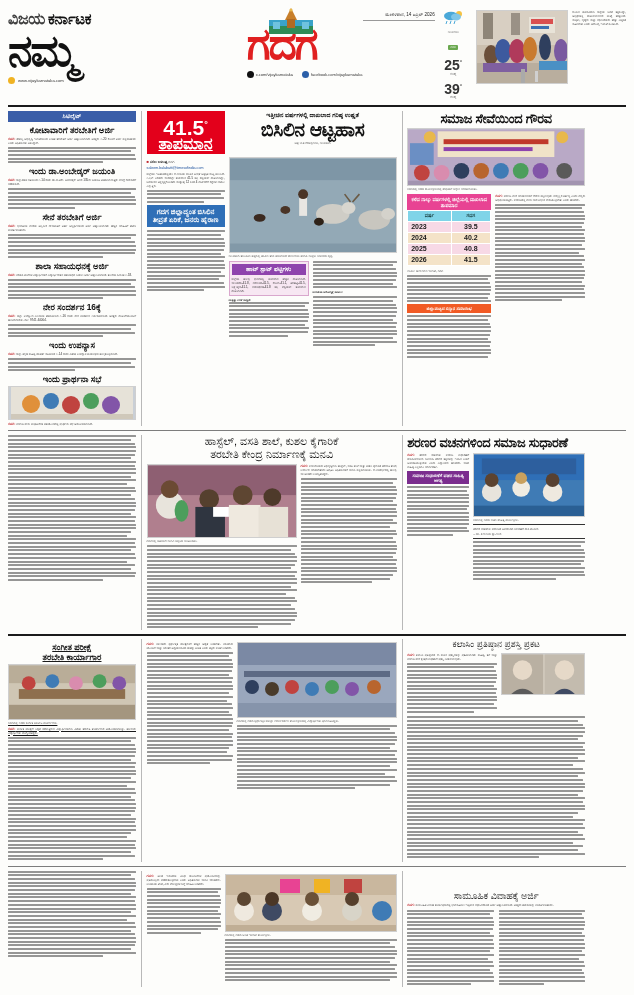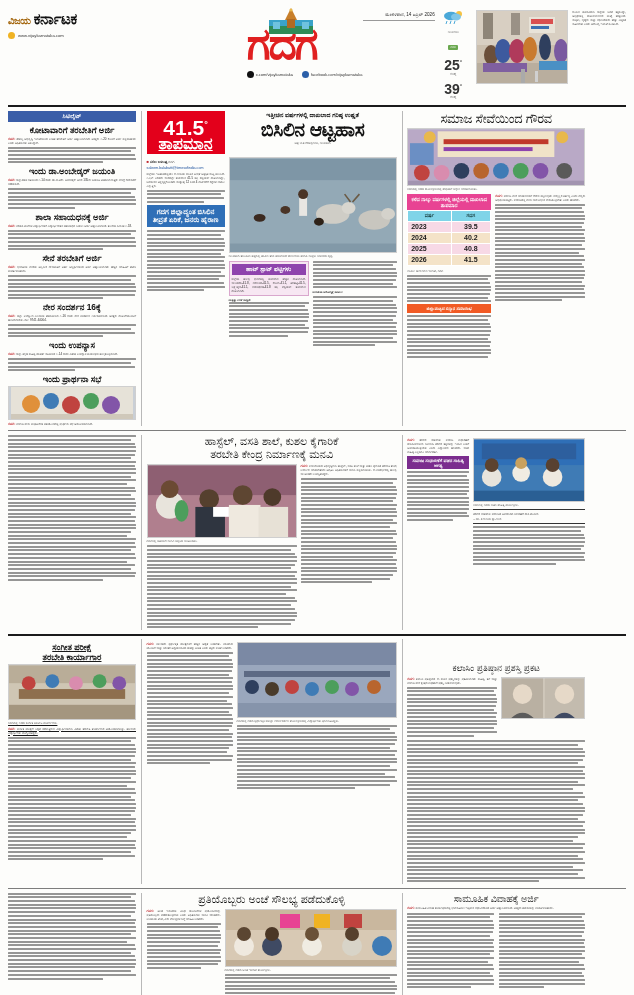--- a/index.html
+++ b/index.html
@@ -24,21 +24,21 @@
   .lines i:nth-child(3n)   { width:99%; }
   .lines i:nth-child(5n+2) { width:96%; }
   .lines i.short           { width:52%; }
   .lines i.med             { width:74%; }
   .lines.tight i { height:2px; margin-bottom:1.7px; }
 
   
   .masthead { display:flex; align-items:flex-start; height:96px; }
   .mh-left { width:258px; padding-top:4px; }
   .brandline { display:flex; align-items:baseline; gap:3px; }
-  .brand-vijaya { color:#a16207; font-size:10px; font-weight:bold; letter-spacing:-.4px; }
+  .brand-vijaya { color:#404040; font-size:16px; font-weight:bold; letter-spacing:-.4px; }
   .brand-karnataka { color:#111; font-size:15px; font-weight:bold; letter-spacing:-.4px; }
   .namma { font-size:44px; font-weight:bold; color:#111; line-height:44px; letter-spacing:-2px; margin-top:1px; }
   .mh-web { display:flex; align-items:center; gap:3px; margin-top:4px; }
   .dot-ic { width:7px; height:7px; border-radius:50%; background:#f0b323; display:inline-block; }
   .dot-ic.x { background:#111; } .dot-ic.fb { background:#2b5fa8; }
   .mh-web span { font-size:4.2px; color:#333; }
 
   .mh-mid { width:118px; position:relative; padding-top:16px; }
   .gadag { font-size:44px; font-weight:bold; color:#e02020; line-height:44px; letter-spacing:-2px; }
   .temple { position:absolute; top:2px; left:22px; width:44px; height:26px; }
@@ -70,21 +70,21 @@
   .side-tag {
     background:#3a5ea8; color:#fff; font-size:6px; font-weight:bold;
     text-align:center; padding:2px 0; letter-spacing:.2px;
   }
   .side-h { font-size:8.4px; font-weight:bold; color:#111; line-height:10px; margin:3px 0 2px; text-align:center; }
   .kicker { font-size:3.6px; font-weight:bold; color:#c0272d; }
 
   
   .eyebrow { font-size:6.2px; color:#111; text-align:center; font-weight:bold; }
   .mega { font-size:19px; font-weight:bold; color:#111; line-height:21px; letter-spacing:-.4px; }
-  .big { font-size:13px; font-weight:normal; color:#111; line-height:15px; letter-spacing:-.3px; }
+  .big { font-size:13px; font-weight:bold; color:#111; line-height:15px; letter-spacing:-.3px; }
   .mid-h { font-size:11px; font-weight:normal; color:#111; line-height:13px; }
   .byline { font-size:3.6px; color:#444; margin:2px 0; }
   .byline b { color:#111; }
   .mail { font-size:3.6px; color:#1a4f9c; }
 
   
   .tempflag {
     background:#e3001b; color:#fff; text-align:center; padding:3px 2px 4px;
   }
   .tempflag .v { font-size:21px; font-weight:bold; line-height:21px; }
@@ -124,20 +124,21 @@
 
 <div class="page">
 
   <div class="masthead">
 
     <div class="mh-left">
       <div class="brandline">
         <span class="brand-vijaya">ವಿಜಯ</span>
         <span class="brand-karnataka">ಕರ್ನಾಟಕ</span>
       </div>
+      <div class="namma">ನಮ್ಮ</div>
       <div class="mh-web">
         <span class="dot-ic"></span>
         <span>www.vijaykarnataka.com</span>
       </div>
     </div>
 
     <div class="mh-mid">
       <svg class="temple" viewBox="0 0 44 26">
         <rect x="0" y="12" width="44" height="14" fill="#3aa3c9"></rect>
         <rect x="0" y="18" width="44" height="8" fill="#2e8b57"></rect>
@@ -239,37 +240,37 @@
             <i></i>
             <i></i>
             <i></i>
             <i></i>
             <i></i>
             <i class="short"></i>
           </span>
       </div>
 
       <div class="mt3">
+        <div class="side-h">ಸೇನೆ ತರಬೇತಿಗೆ ಅರ್ಜಿ</div>
+        <div class="body-txt"><span class="kicker">ಗದಗ:</span> <span>ಭಾರತೀಯ ಸೇನೆಯ ಅಗ್ನಿವೀರ ನೇಮಕಾತಿಗೆ ಅರ್ಹ ಅಭ್ಯರ್ಥಿಗಳಿಂದ ಅರ್ಜಿ ಆಹ್ವಾನಿಸಲಾಗಿದೆ. ಹೆಚ್ಚಿನ ಮಾಹಿತಿಗೆ ಕಚೇರಿ ಸಂಪರ್ಕಿಸಬಹುದು.</span></div>
+        <span class="lines tight mt2">
+            <i></i>
+            <i></i>
+            <i></i>
+            <i></i>
+            <i></i>
+            <i></i>
+            <i class="med"></i>
+          </span>
+      </div>
+
+      <div class="mt3">
         <div class="side-h">ಶಾಲಾ ಸಹಾಯಧನಕ್ಕೆ ಅರ್ಜಿ</div>
         <div class="body-txt"><span class="kicker">ಗದಗ:</span> <span>ಸರಕಾರಿ ಶಾಲೆಗಳ ವಿದ್ಯಾರ್ಥಿಗಳಿಗೆ ವಿದ್ಯಾರ್ಥಿವೇತನ ಸಹಾಯಧನ ನೀಡಲು ಅರ್ಜಿ ಆಹ್ವಾನಿಸಲಾಗಿದೆ. ಕೊನೆಯ ದಿನಾಂಕ ಏ.18.</span></div>
         <span class="lines tight mt2">
-            <i></i>
-            <i></i>
-            <i></i>
-            <i></i>
-            <i></i>
-            <i class="med"></i>
-          </span>
-      </div>
-
-      <div class="mt3">
-        <div class="side-h">ಸೇನೆ ತರಬೇತಿಗೆ ಅರ್ಜಿ</div>
-        <div class="body-txt"><span class="kicker">ಗದಗ:</span> <span>ಭಾರತೀಯ ಸೇನೆಯ ಅಗ್ನಿವೀರ ನೇಮಕಾತಿಗೆ ಅರ್ಹ ಅಭ್ಯರ್ಥಿಗಳಿಂದ ಅರ್ಜಿ ಆಹ್ವಾನಿಸಲಾಗಿದೆ. ಹೆಚ್ಚಿನ ಮಾಹಿತಿಗೆ ಕಚೇರಿ ಸಂಪರ್ಕಿಸಬಹುದು.</span></div>
-        <span class="lines tight mt2">
-            <i></i>
             <i></i>
             <i></i>
             <i></i>
             <i></i>
             <i></i>
             <i class="med"></i>
           </span>
       </div>
 
       <div class="mt3">
@@ -686,20 +687,21 @@
               <i></i>
               <i class="med"></i>
             </span>
         </div>
       </div>
     </div>
 
     <div class="vline"></div>
 
     <div style="width:178px;">
+      <div class="big">ಶರಣರ ವಚನಗಳಿಂದ ಸಮಾಜ ಸುಧಾರಣೆ</div>
       <div style="display:flex; gap:4px; margin-top:3px;">
         <div style="width:62px;">
           <div class="body-txt"><span class="kicker">ಗದಗ:</span> <span>ಶರಣರ ವಚನಗಳು ಸಮಾಜ ಸುಧಾರಣೆಗೆ ದಾರಿದೀಪವಾಗಿವೆ. ಬಸವಾದಿ ಶರಣರ ತತ್ವಗಳನ್ನು ಇಂದಿನ ಪೀಳಿಗೆ ಅಳವಡಿಸಿಕೊಳ್ಳಬೇಕು ಎಂದು ವಿದ್ವಾಂಸರು ಹೇಳಿದರು. ವಚನ ಸಾಹಿತ್ಯ ಎಲ್ಲರಿಗೂ ಮಾರ್ಗದರ್ಶಿ.</span></div>
           <div class="purplestrip mt2">ಸಮಾಜ ಸುಧಾರಣೆಗೆ ವಚನ ಸಾಹಿತ್ಯ ಅಗತ್ಯ</div>
           <span class="lines tight mt2">
               <i></i>
               <i></i>
               <i></i>
               <i></i>
               <i></i>
@@ -888,21 +890,21 @@
               <i></i>
               <i></i>
               <i class="med"></i>
             </span>
         </div>
       </div>
     </div>
 
     <div class="vline"></div>
 
-    <div style="width:178px;margin-top:24px;">
+    <div style="width:178px;">
       <div class="mid-h center" style="font-size:9px; line-height:11px;">ಕಲಾಸಿಂ ಪ್ರತಿಷ್ಠಾನ ಪ್ರಶಸ್ತಿ ಪ್ರಕಟ</div>
       <div style="display:flex; gap:4px; margin-top:3px;">
         <div style="flex:1;">
           <div class="body-txt"><span class="kicker">ಗದಗ:</span> <span>ಕಲಾಸಿಂ ಪ್ರತಿಷ್ಠಾನದ ಈ ಸಾಲಿನ ಪ್ರಶಸ್ತಿಗಳನ್ನು ಪ್ರಕಟಿಸಲಾಗಿದೆ. ಸಾಹಿತ್ಯ, ಕಲೆ ಮತ್ತು ಸಮಾಜ ಸೇವೆ ಕ್ಷೇತ್ರದ ಸಾಧಕರಿಗೆ ಪ್ರಶಸ್ತಿ ನೀಡಲಾಗುವುದು.</span></div>
           <span class="lines tight mt2">
               <i></i>
               <i></i>
               <i></i>
               <i></i>
               <i></i>
@@ -1003,21 +1005,20 @@
           <i></i>
           <i></i>
           <i></i>
           <i class="med"></i>
         </span>
     </div>
 
     <div class="vline"></div>
 
     <div style="width:250px;">
-      <div class="mid-h center">ಪ್ರತಿಯೊಬ್ಬರು ಅಂಚೆ ಸೌಲಭ್ಯ ಪಡೆದುಕೊಳ್ಳಿ</div>
       <div style="display:flex; gap:4px; margin-top:3px;">
         <div style="width:74px;">
           <div class="body-txt"><span class="kicker">ಗದಗ:</span> <span>ಅಂಚೆ ಇಲಾಖೆಯ ವಿವಿಧ ಯೋಜನೆಗಳ ಪ್ರಯೋಜನವನ್ನು ಪ್ರತಿಯೊಬ್ಬರು ಪಡೆದುಕೊಳ್ಳಬೇಕು ಎಂದು ಅಧಿಕಾರಿಗಳು ಮನವಿ ಮಾಡಿದರು. ಉಳಿತಾಯ ಖಾತೆ, ವಿಮೆ ಸೌಲಭ್ಯಗಳ ಬಗ್ಗೆ ಮಾಹಿತಿ ನೀಡಿದರು.</span></div>
           <span class="lines tight mt2">
               <i></i>
               <i></i>
               <i></i>
               <i></i>
               <i></i>
               <i></i>
@@ -1064,21 +1065,21 @@
               <i></i>
               <i></i>
               <i></i>
             </span>
         </div>
       </div>
     </div>
 
     <div class="vline"></div>
 
-    <div style="width:178px;">
+    <div style="width:178px;margin-top:19px;">
       <div class="mid-h center" style="font-size:9.5px; line-height:11px;">ಸಾಮೂಹಿಕ ವಿವಾಹಕ್ಕೆ ಅರ್ಜಿ</div>
       <div class="body-txt mt2"><span class="kicker">ಗದಗ:</span> <span>ಸಾಮೂಹಿಕ ವಿವಾಹ ಕಾರ್ಯಕ್ರಮದಲ್ಲಿ ಭಾಗವಹಿಸಲು ಇಚ್ಛಿಸುವ ವಧು-ವರರಿಂದ ಅರ್ಜಿ ಆಹ್ವಾನಿಸಲಾಗಿದೆ. ಆಸಕ್ತರು ಕಚೇರಿಯನ್ನು ಸಂಪರ್ಕಿಸಬಹುದು.</span></div>
       <div style="display:flex; gap:5px; margin-top:3px;">
         <span class="lines tight" style="flex:1;">
             <i></i>
             <i></i>
             <i></i>
             <i></i>
             <i></i>
             <i></i>

